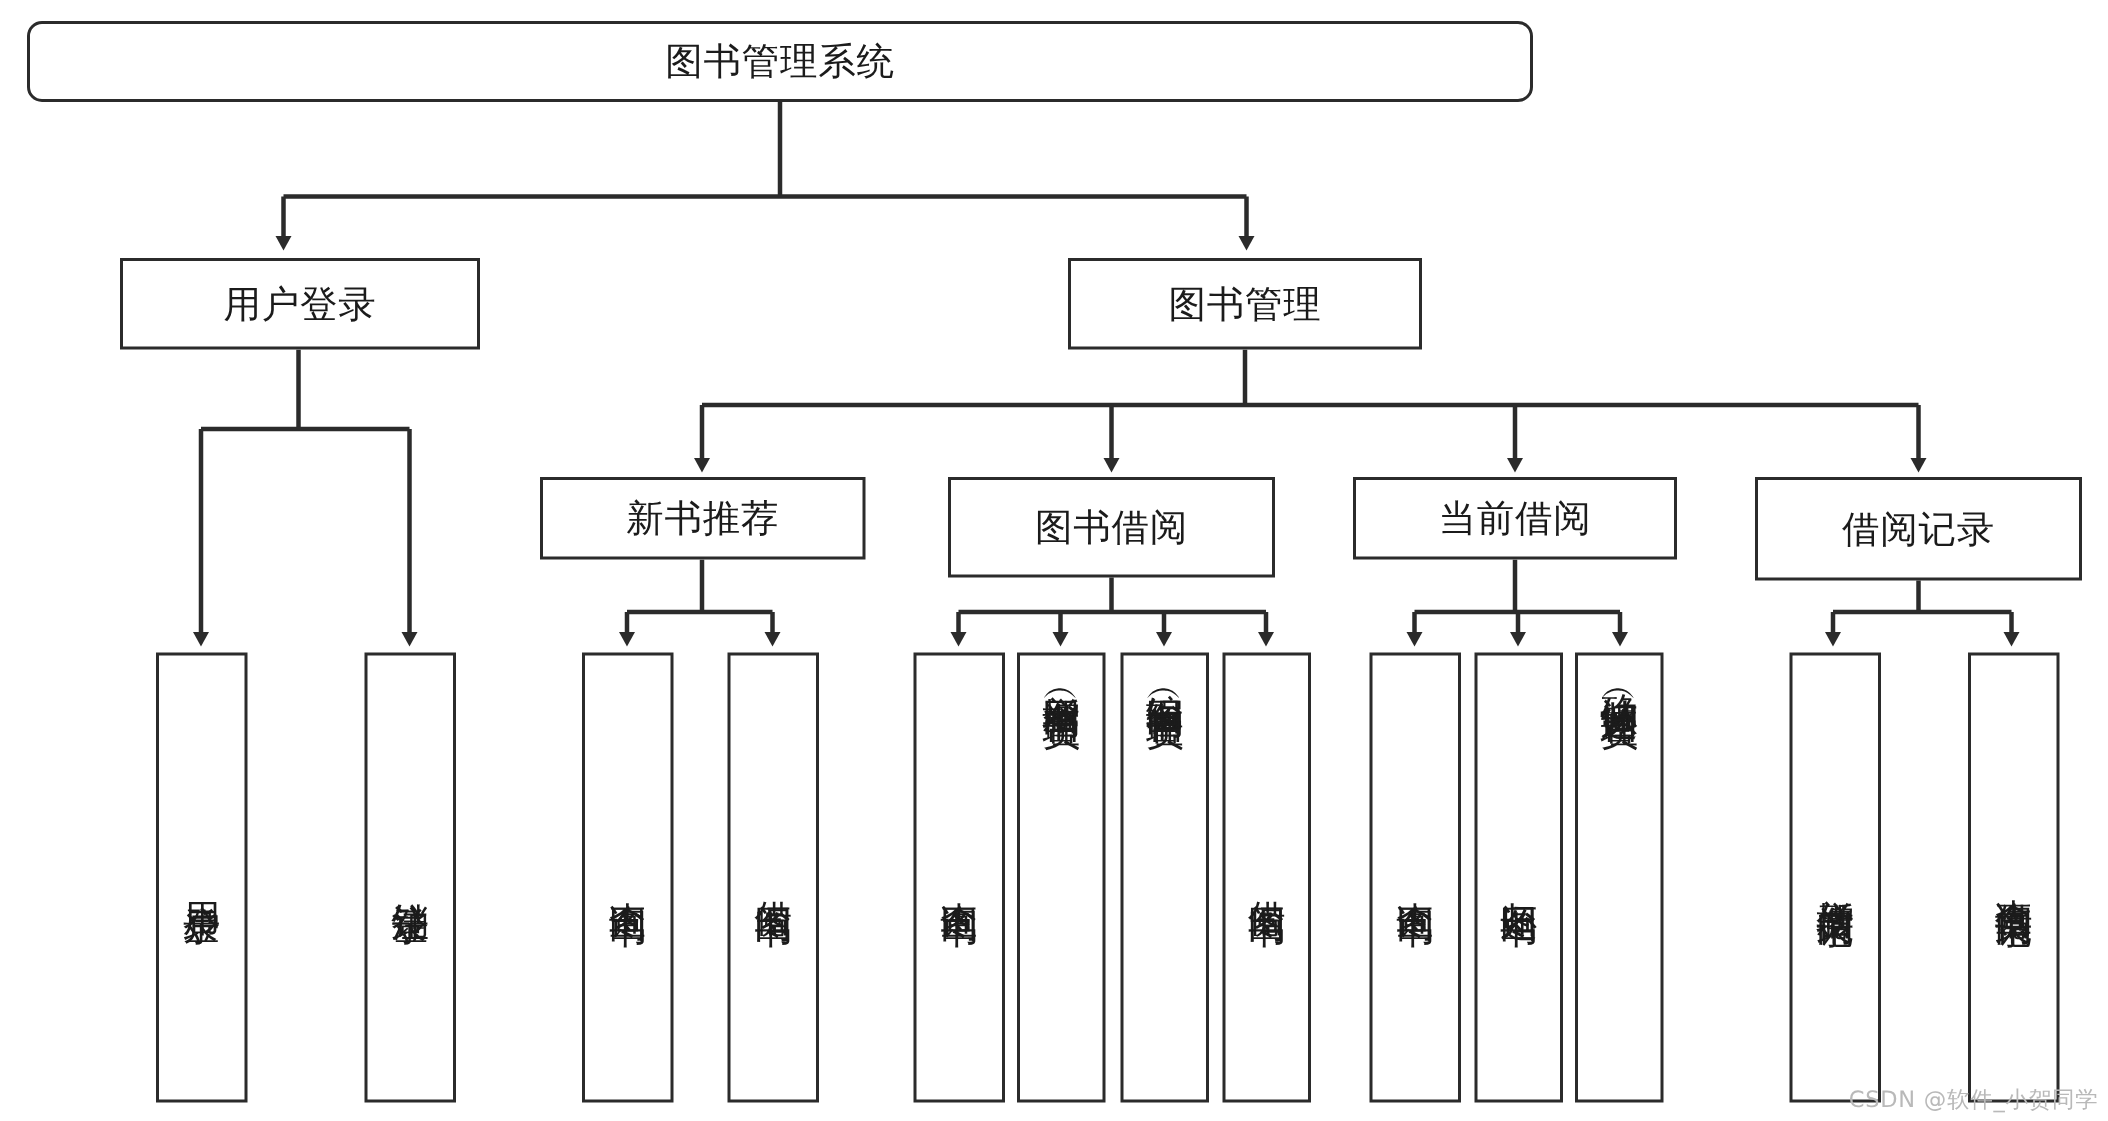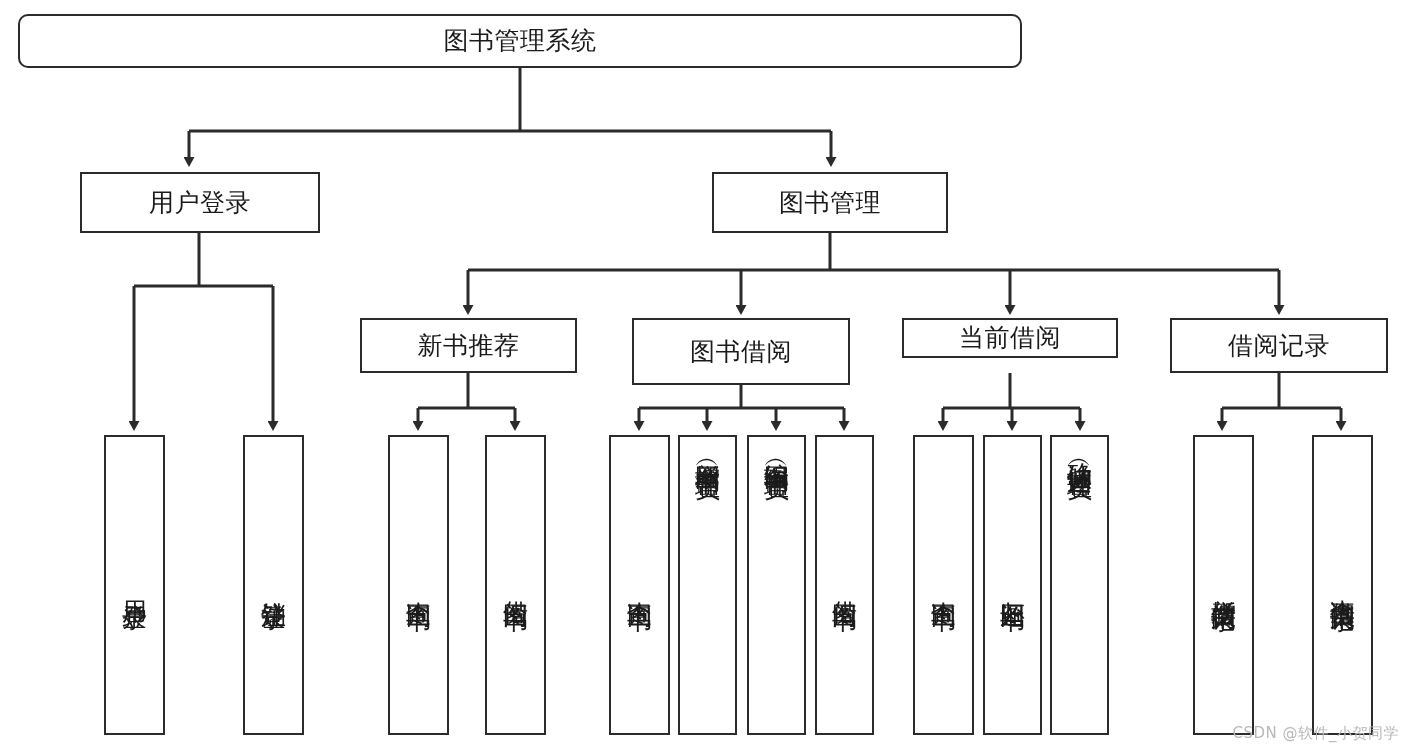--- a/index.html
+++ b/index.html
@@ -143,24 +143,24 @@
   <div class="node h" style="left:712px; top:172px; width:236px; height:61px;">
     <span class="lbl">图书管理</span>
   </div>
 
   <div class="node h" style="left:360px; top:318px; width:217px; height:55px;">
     <span class="lbl">新书推荐</span>
   </div>
   <div class="node h" style="left:632px; top:318px; width:218px; height:67px;">
     <span class="lbl">图书借阅</span>
   </div>
-  <div class="node h" style="left:902px; top:318px; width:216px; height:40px;">
+  <div class="node h" style="left:902px; top:318px; width:216px; height:55px;">
     <span class="lbl">当前借阅</span>
   </div>
-  <div class="node h" style="left:1170px; top:318px; width:218px; height:55px;">
+  <div class="node h" style="left:1170px; top:318px; width:218px; height:69px;">
     <span class="lbl">借阅记录</span>
   </div>
 
   <div class="node v center" style="left:104px; top:435px; width:61px; height:300px;">
     <span class="lbl">用户登录</span>
   </div>
   <div class="node v center" style="left:243px; top:435px; width:61px; height:300px;">
     <span class="lbl">注销登录</span>
   </div>
 

